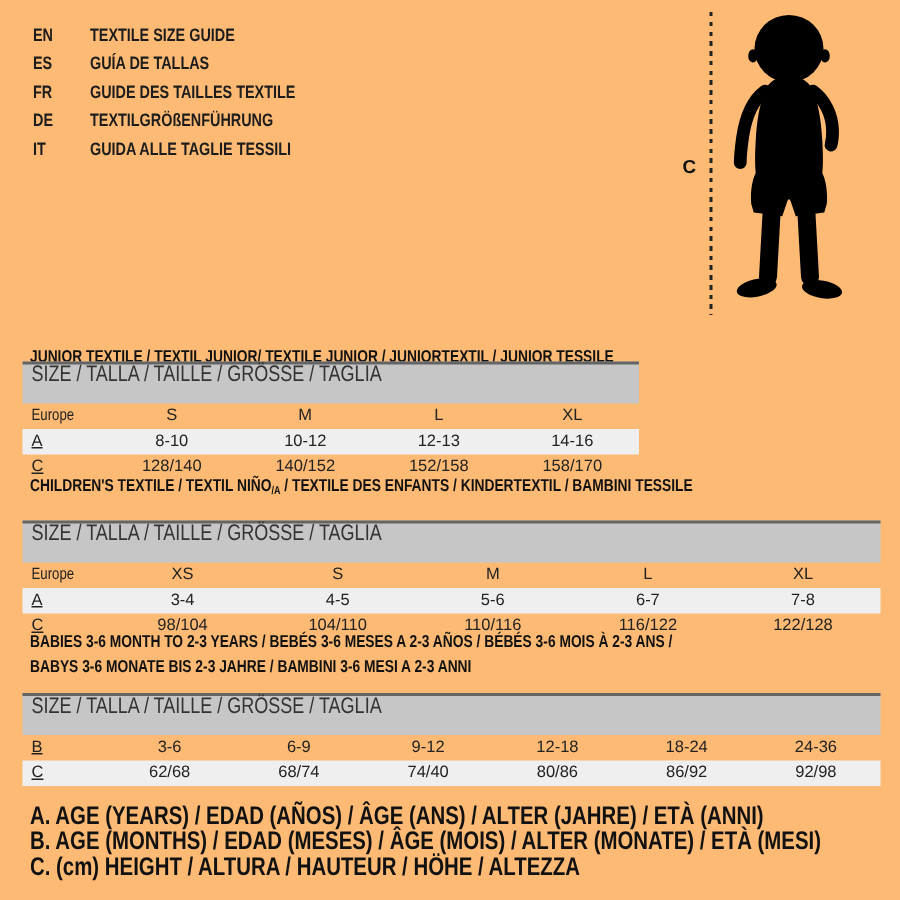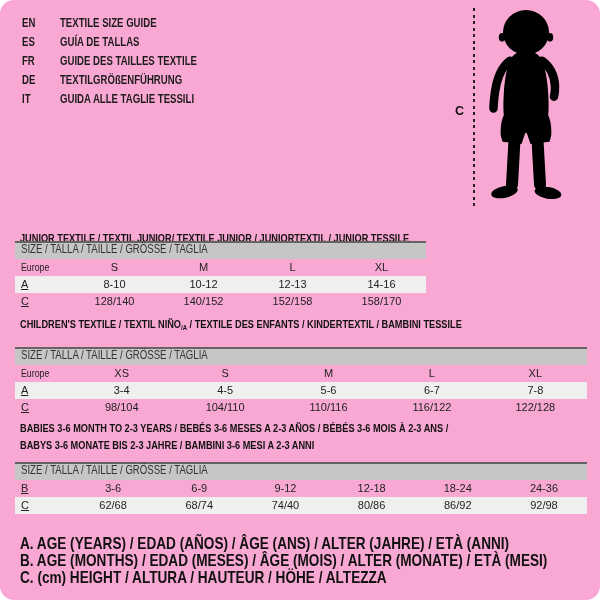--- a/index.html
+++ b/index.html
@@ -1,38 +1,38 @@
 <!DOCTYPE html>
 <html><head>
 <meta charset="utf-8">
 <style>
   html,body{margin:0;padding:0;background:#fff;}
-  .page{position:relative;width:600px;height:600px;background:#f9a8d4;overflow:hidden;
-        font-family:"Liberation Sans",sans-serif;color:#1c1c1c;border-radius:14px;}
+  .page{position:relative;width:600px;height:600px;background:#fdba74;overflow:hidden;
+        font-family:"Liberation Sans",sans-serif;color:#1c1c1c;}
   .cond{display:inline-block;transform:scaleX(.8);transform-origin:0 50%;white-space:nowrap;}
 
   
   .lang-list{position:absolute;left:22px;top:13px;}
   .lang-row{display:flex;height:19px;align-items:center;font-weight:700;font-size:12px;}
   .lang-code{width:38px;}
 
   
   .measure-line{position:absolute;left:473px;top:8px;width:2px;height:202px;
     background:repeating-linear-gradient(to bottom,#222 0 3px,transparent 3px 6.5px);}
   .measure-label{position:absolute;left:455px;top:104px;font-size:12.5px;font-weight:700;color:#111;}
   .baby{position:absolute;left:481px;top:8px;}
 
   
   .section-title{position:absolute;left:20px;font-weight:700;font-size:11.5px;line-height:17px;color:#111;}
   .sub{font-size:7.5px;vertical-align:-2px;}
 
   
   .size-table{position:absolute;left:15px;}
-  .bar{height:18px;box-sizing:border-box;border-top:2px solid #646464;background:#c6c6c6;
-       line-height:13px;padding-left:6px;font-size:12px;color:#333;}
+  .bar{height:28px;box-sizing:border-box;border-top:2px solid #646464;background:#c6c6c6;
+       line-height:13px;padding-left:6px;font-size:15px;color:#333;}
   .trow{display:flex;height:17px;line-height:17px;font-size:11px;color:#222;}
   .stripe{background:#efefef;}
   .tcell-label{width:55px;padding-left:6px;box-sizing:border-box;text-align:left;text-decoration:underline;}
   .tcell{flex:1;text-align:center;}
 
   
   .footnotes{position:absolute;left:20px;top:536px;font-size:17px;font-weight:700;
              line-height:16.8px;color:#111;}
   .footnote{height:16.8px;}
 </style>

